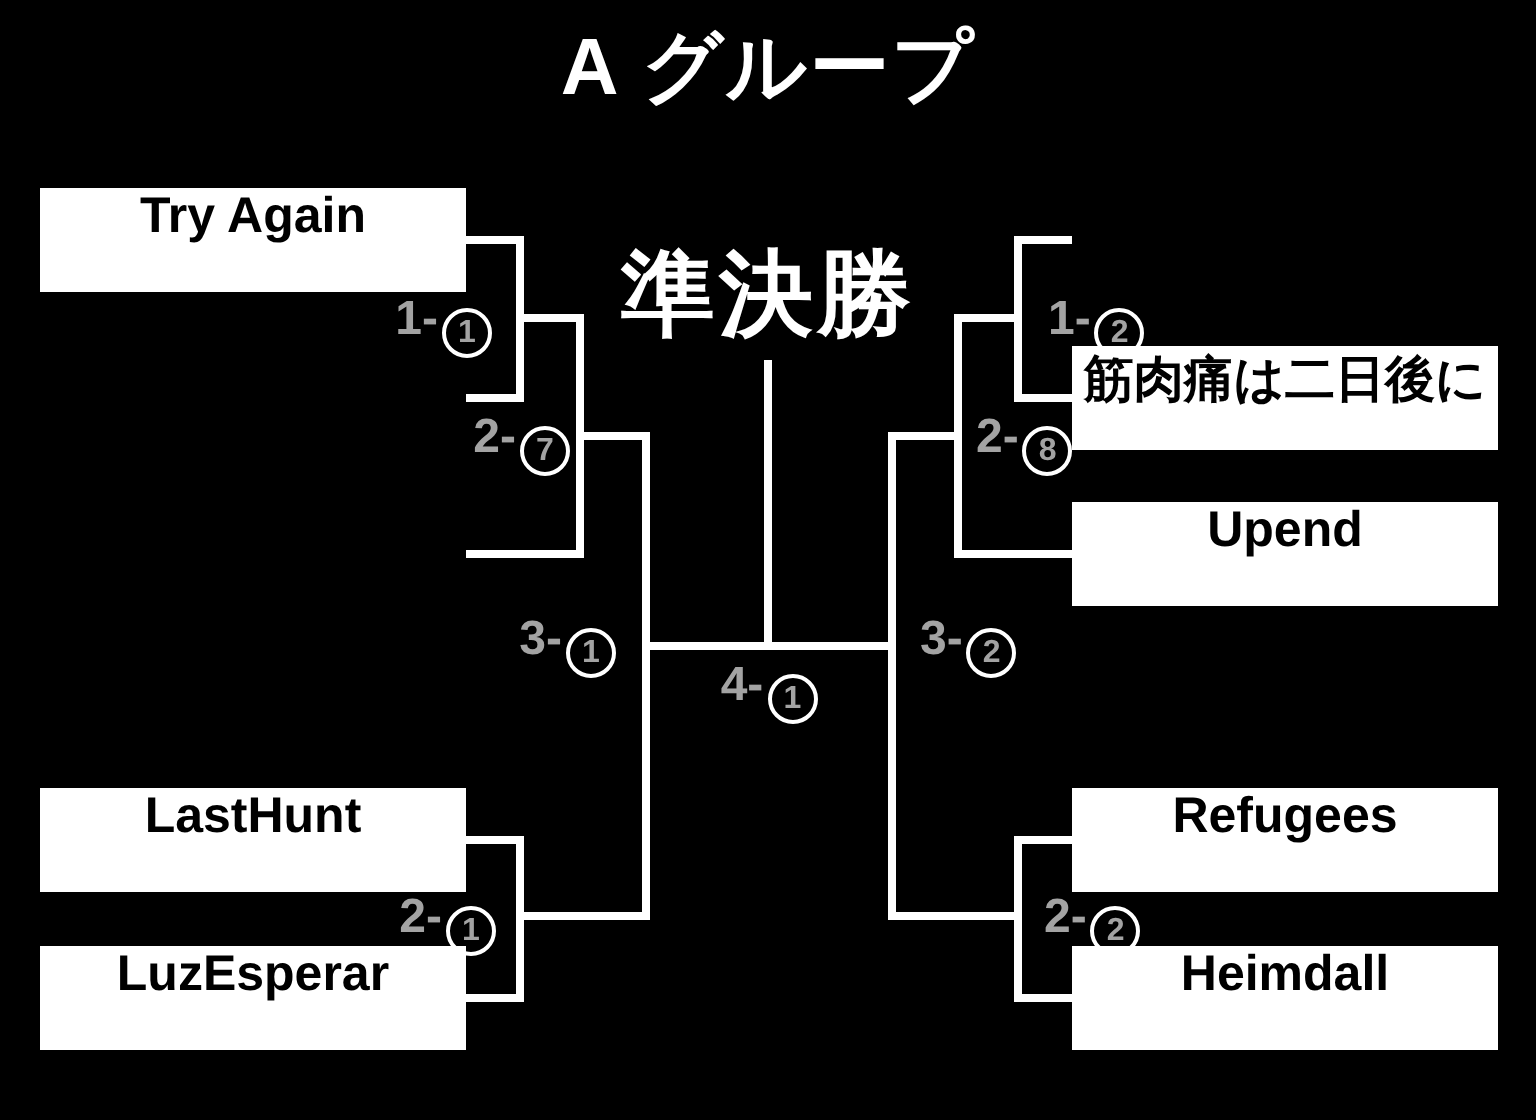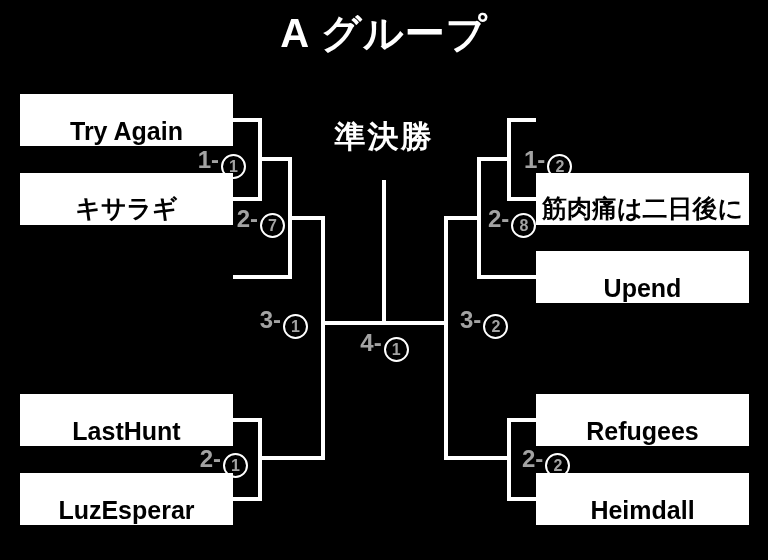--- a/index.html
+++ b/index.html
@@ -6,25 +6,25 @@
   .canvas{
     position:relative;width:768px;height:548px;background:#000000;overflow:hidden;
     font-family:"Liberation Sans","DejaVu Sans",sans-serif;
   }
   .page-title{
     position:absolute;top:6px;left:0;width:768px;text-align:center;
     color:#ffffff;font-size:40px;font-weight:bold;letter-spacing:1px;
   }
   .round-title{
     position:absolute;top:116px;left:0;width:768px;text-align:center;
-    color:#ffffff;font-size:31px;font-weight:bold;letter-spacing:2px;
+    color:#ffffff;font-size:47px;font-weight:bold;letter-spacing:2px;
   }
   .team-box{
     position:absolute;width:213px;height:52px;background:#ffffff;color:#000000;
-    display:flex;align-items:flex-end;justify-content:center;
+    display:flex;align-items:flex-start;justify-content:center;
     font-size:25px;font-weight:bold;white-space:nowrap;
   }
   .line{position:absolute;background:#ffffff;}
   .match-label{
     position:absolute;color:#a3a3a3;font-size:24px;font-weight:bold;
     line-height:24px;white-space:nowrap;
   }
   .circ{
     display:inline-block;box-sizing:content-box;width:21px;height:21px;
     border:2px solid #ffffff;border-radius:50%;text-align:center;
@@ -35,23 +35,20 @@
 </head>
 <body>
 
 <div class="canvas">
 
   <div class="page-title">A グループ</div>
   <div class="round-title">準決勝</div>
 
   <div class="team-box" style="left:20px;top:94px">
       <span>Try Again</span>
-    </div>
-  <div class="team-box" style="left:20px;top:173px">
-      <span>キサラギ</span>
     </div>
   <div class="team-box" style="left:20px;top:394px">
       <span>LastHunt</span>
     </div>
   <div class="team-box" style="left:20px;top:473px">
       <span>LuzEsperar</span>
     </div>
 
   <div class="team-box" style="left:536px;top:251px">
       <span>Upend</span>

